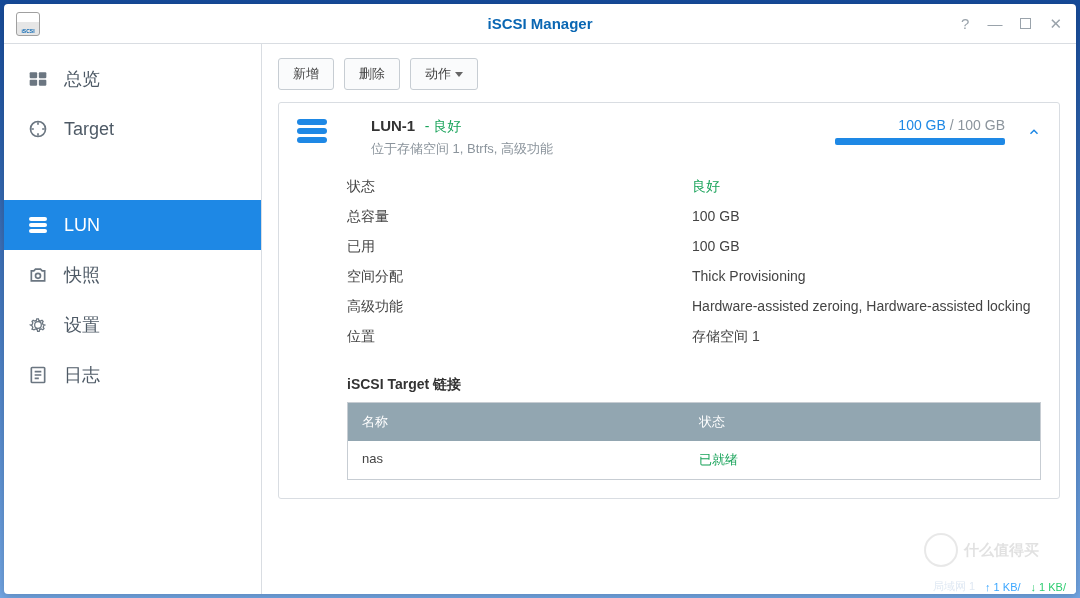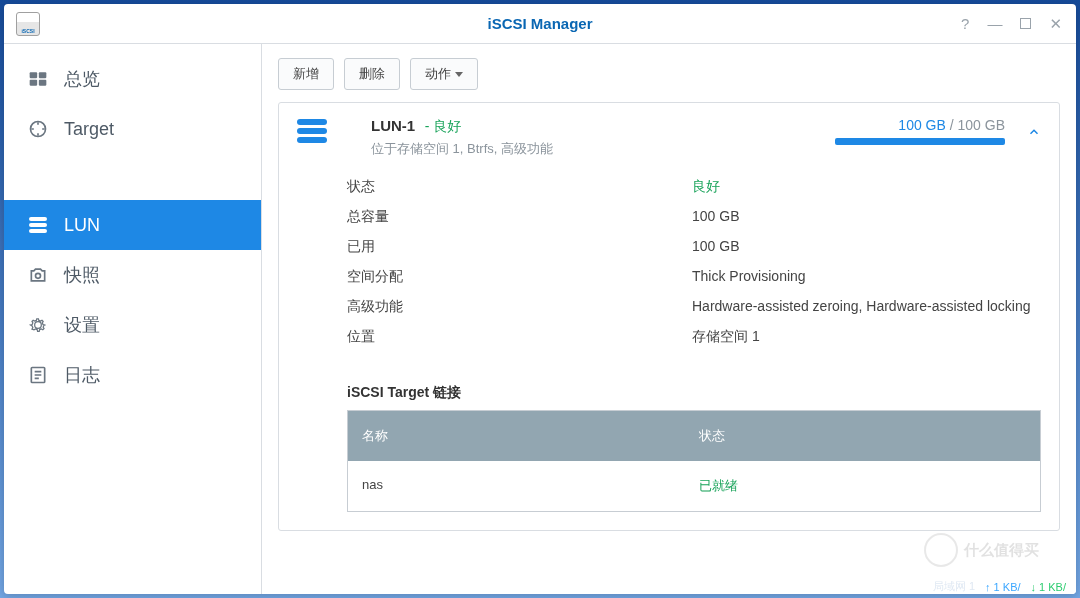--- a/index.html
+++ b/index.html
@@ -49,24 +49,24 @@
   .bar { width:170px; height:7px; background:#1e88e5; border-radius:2px; margin-top:5px; margin-left:auto; }
   .collapse { margin-left:22px; margin-top:8px; cursor:pointer; }
   .collapse svg { width:14px; height:14px; fill:#1e88e5; }
 
   .details { margin:14px 0 0 50px; }
   .row { display:flex; padding:6px 0; font-size:14px; }
   .row .k { width:345px; color:#444; }
   .row .v { color:#444; }
   .row .v.ok { color:#19a35a; }
 
-  .section-title { font-weight:bold; margin:32px 0 8px 50px; font-size:14px; color:#333; }
+  .section-title { font-weight:bold; margin:24px 0 8px 50px; font-size:14px; color:#333; }
   .tgt-table { margin-left:50px; border:1px solid #c7cdd3; }
   .tgt-head { display:flex; background:#92a6b1; color:#fff; font-size:13px; }
-  .tgt-head div, .tgt-row div { padding:16px 14px; }
+  .tgt-head div, .tgt-row div { padding:10px 14px; }
   .col-name { width:337px; }
   .col-stat { flex:1; }
   .tgt-row { display:flex; background:#fff; }
   .tgt-row .col-stat { color:#19a35a; }
 
   .watermark { position:absolute; right:6px; bottom:26px; width:150px; height:44px; opacity:0.13; pointer-events:none; display:flex; align-items:center; gap:6px;text-align:center; }
   .watermark .smile { width:34px; height:34px; border:2.5px solid #555; border-radius:50%; position:relative; }
   .watermark .txt { font-size:15px; font-weight:bold; color:#222; }
 
   .tray { position:absolute; right:14px; bottom:4px; font-size:11px; color:#dfe8f3; display:flex; gap:10px; align-items:center; }

